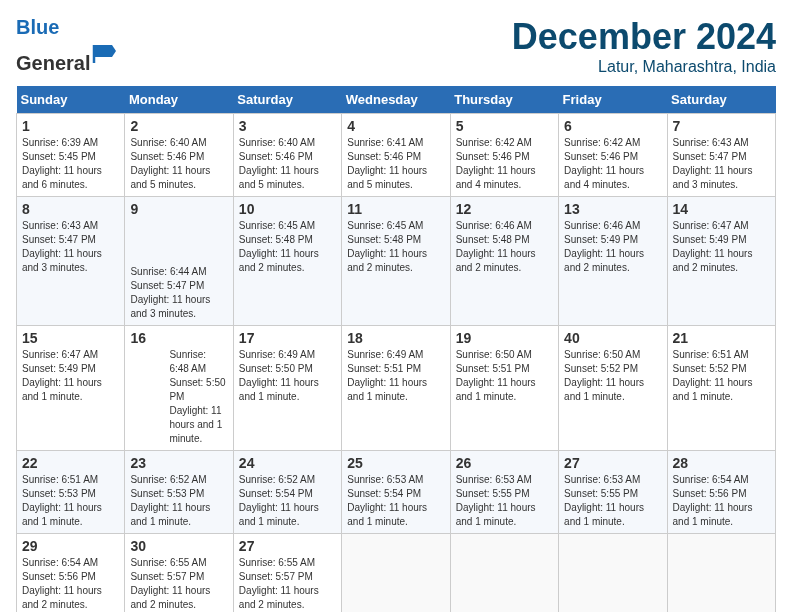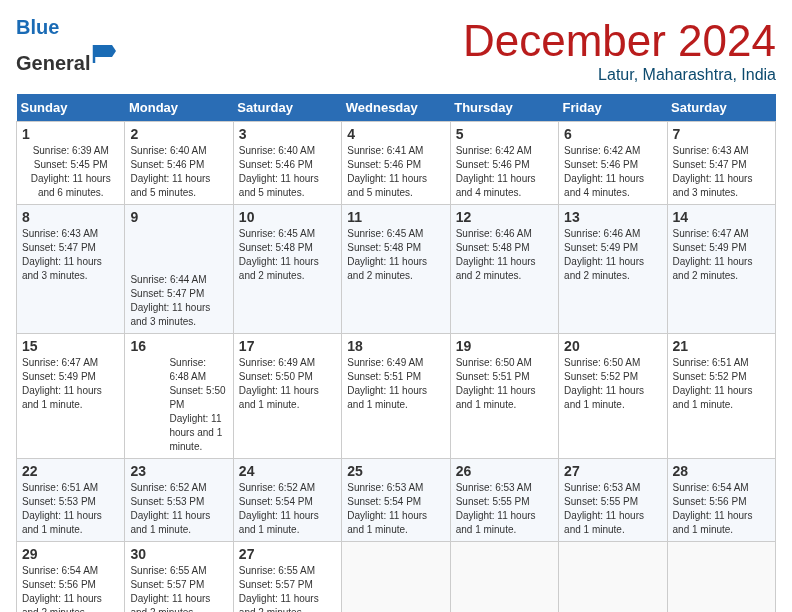--- a/index.html
+++ b/index.html
@@ -29,23 +29,23 @@
     .logo-blue { color: #1a6bb5; }
     .logo-icon {
       width: 32px;
       height: 32px;
       margin-left: 2px;
     }
     .title-area {
       text-align: right;
     }
     .month-title {
-      font-size: 44px;
-      font-weight: normal;
-      color: #b91c1c;
+      font-size: 36px;
+      font-weight: bold;
+      color: #0c4a6e;
     }
     .location {
       font-size: 16px;
       color: #0c4a6e;
     }
     table {
       width: 100%;
       border-collapse: collapse;
       font-size: 11px;
     }
@@ -116,21 +116,21 @@
         <th>Wednesday</th>
         <th>Thursday</th>
         <th>Friday</th>
         <th>Saturday</th>
       </tr>
   </thead>
   <tbody id="calendar-body">
   <tr>
         <td>
           <span class="day-number">1</span>
-          <div class="day-detail" style="white-space: pre-line; text-align: center;">Sunrise: 6:39 AM
+          <div class="day-detail" style="white-space: pre-line;">Sunrise: 6:39 AM
 Sunset: 5:45 PM
 Daylight: 11 hours and 6 minutes.</div>
         </td>
         <td>
           <span class="day-number">2</span>
           <div class="day-detail" style="white-space: pre-line;">Sunrise: 6:40 AM
 Sunset: 5:46 PM
 Daylight: 11 hours and 5 minutes.</div>
         </td>
         <td>
@@ -233,21 +233,21 @@
 Sunset: 5:51 PM
 Daylight: 11 hours and 1 minute.</div>
         </td>
         <td>
           <span class="day-number">19</span>
           <div class="day-detail" style="white-space: pre-line;">Sunrise: 6:50 AM
 Sunset: 5:51 PM
 Daylight: 11 hours and 1 minute.</div>
         </td>
         <td>
-          <span class="day-number">20</span>
+          <span class="day-number">40</span>
           <div class="day-detail" style="white-space: pre-line;">Sunrise: 6:50 AM
 Sunset: 5:52 PM
 Daylight: 11 hours and 1 minute.</div>
         </td>
         <td>
           <span class="day-number">21</span>
           <div class="day-detail" style="white-space: pre-line;">Sunrise: 6:51 AM
 Sunset: 5:52 PM
 Daylight: 11 hours and 1 minute.</div>
         </td>

